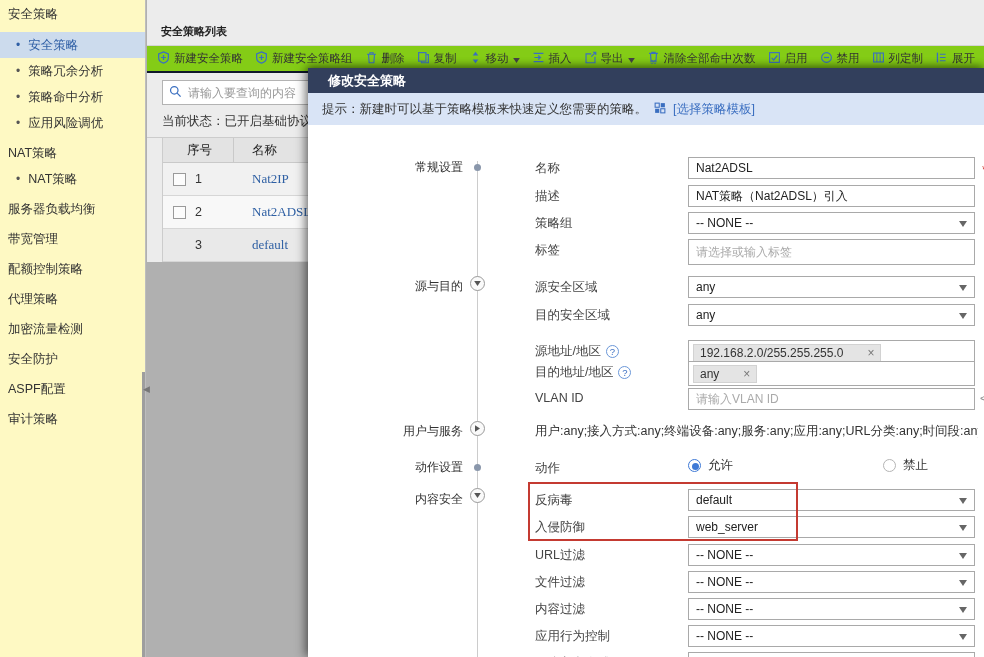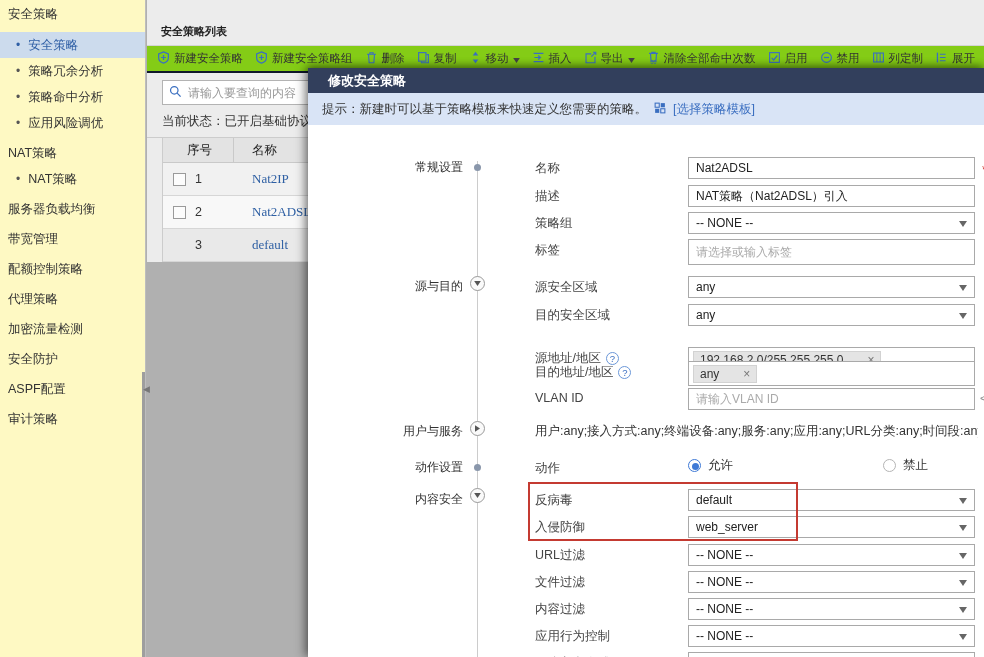--- a/index.html
+++ b/index.html
@@ -389,21 +389,21 @@
         <div class="fctl">
             <div class="sel">
           <span>any</span>
           <span><svg width="8" height="6" viewBox="0 0 8 6">
                   <path d="M0 0 H8 L4 6 Z" fill="#666"></path>
                 </svg></span>
         </div>
           </div>
       </div>
 
-      <div class="frow" style="top:222px">
+      <div class="frow" style="top:215px">
         <span class="flabel">
           <span>源地址/地区</span>
           <span class="help">?</span>
         </span>
         <div class="fctl">
             <div class="tagbox">
           <span class="tag">
             <span>192.168.2.0/255.255.255.0</span>
             <span class="tag-x">×</span>
           </span>

